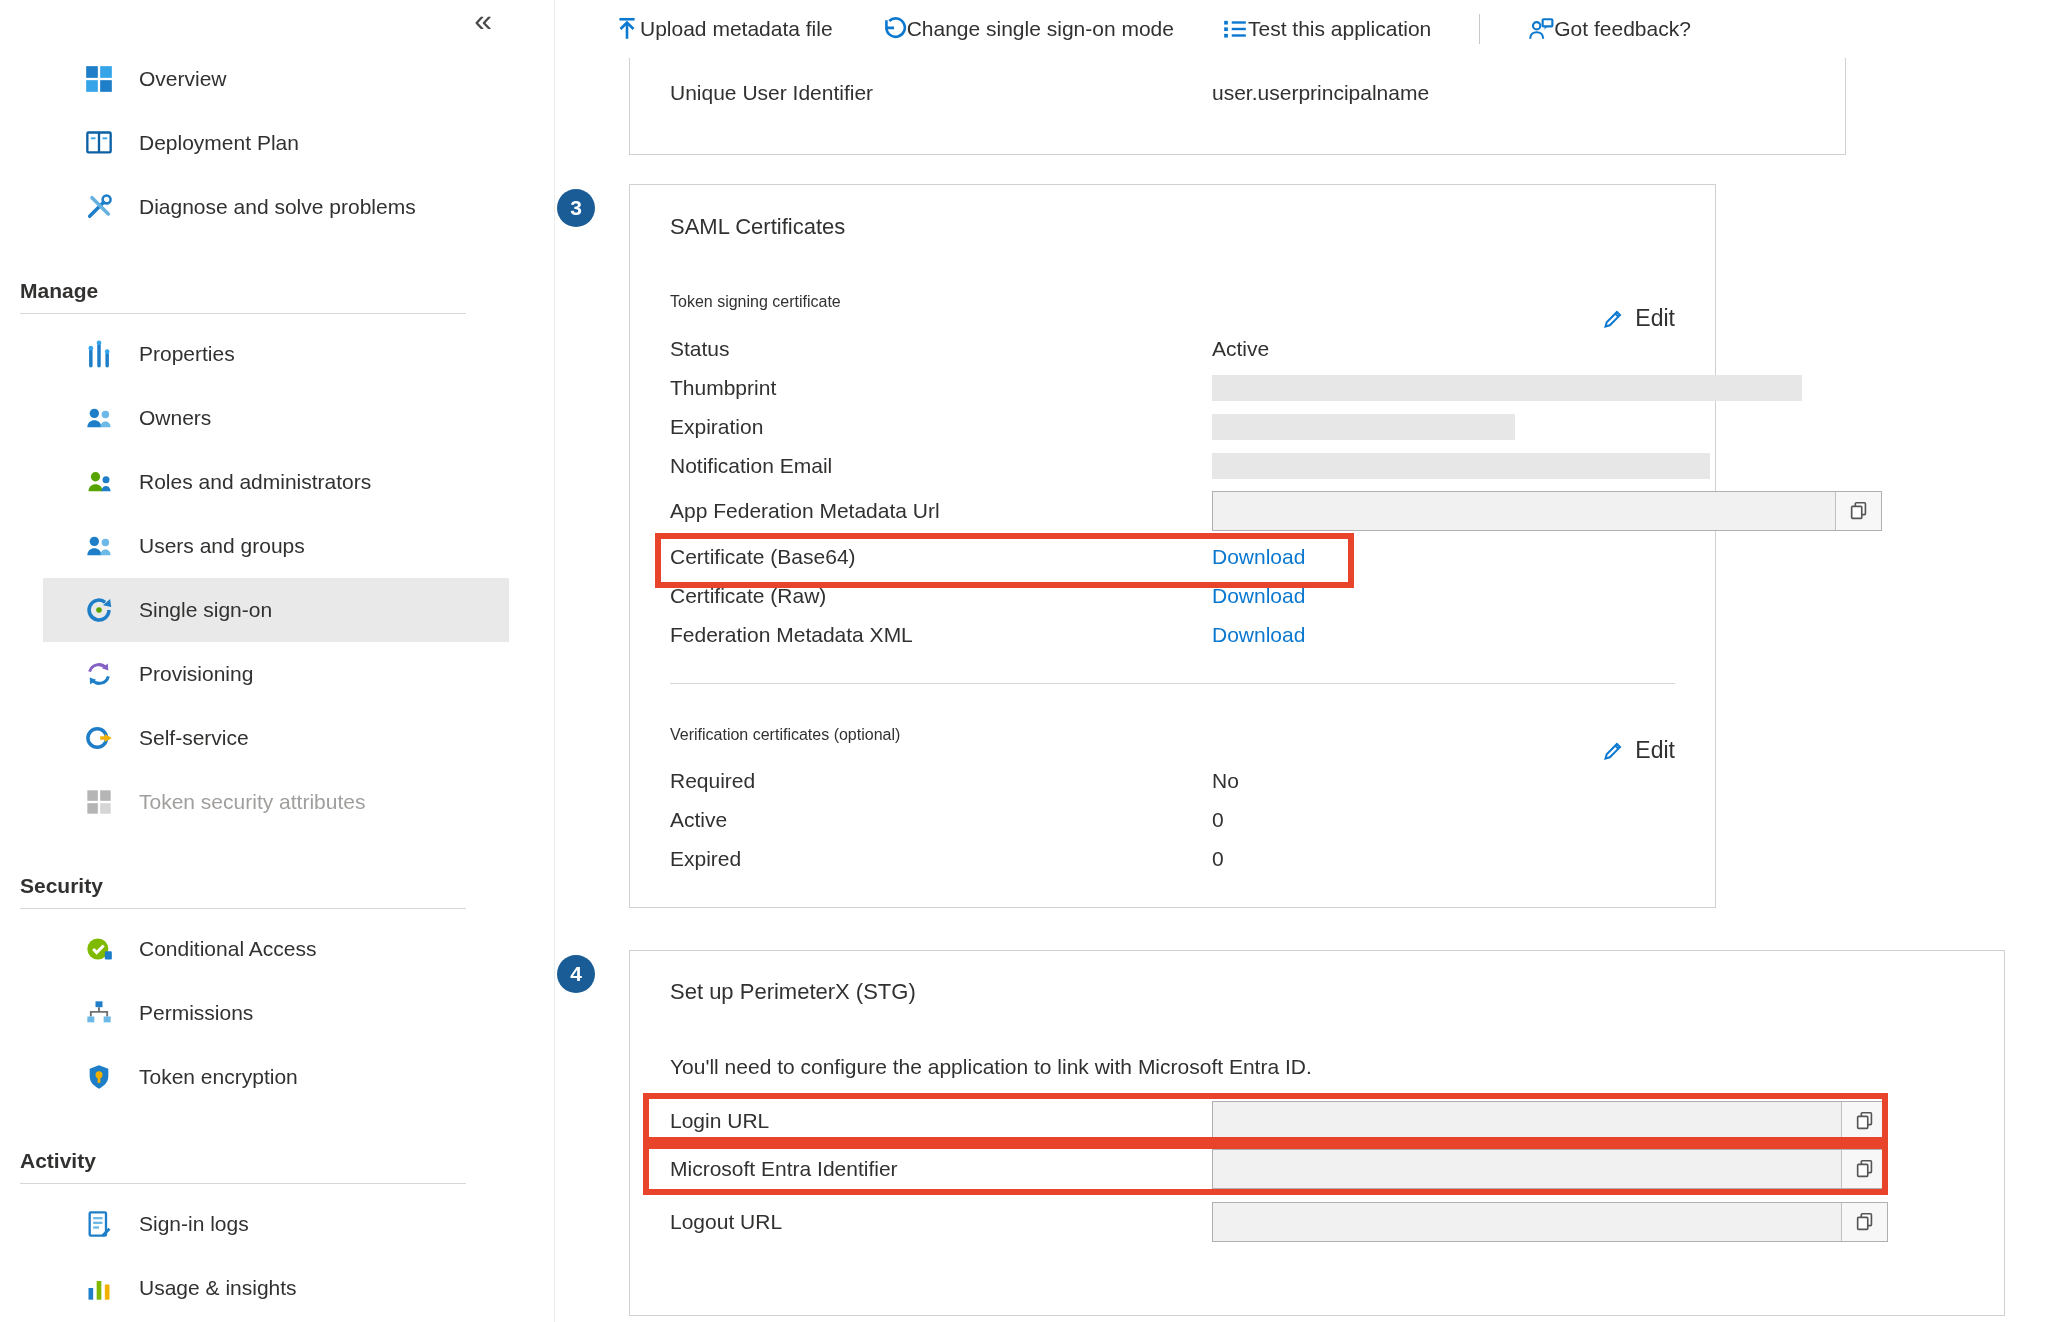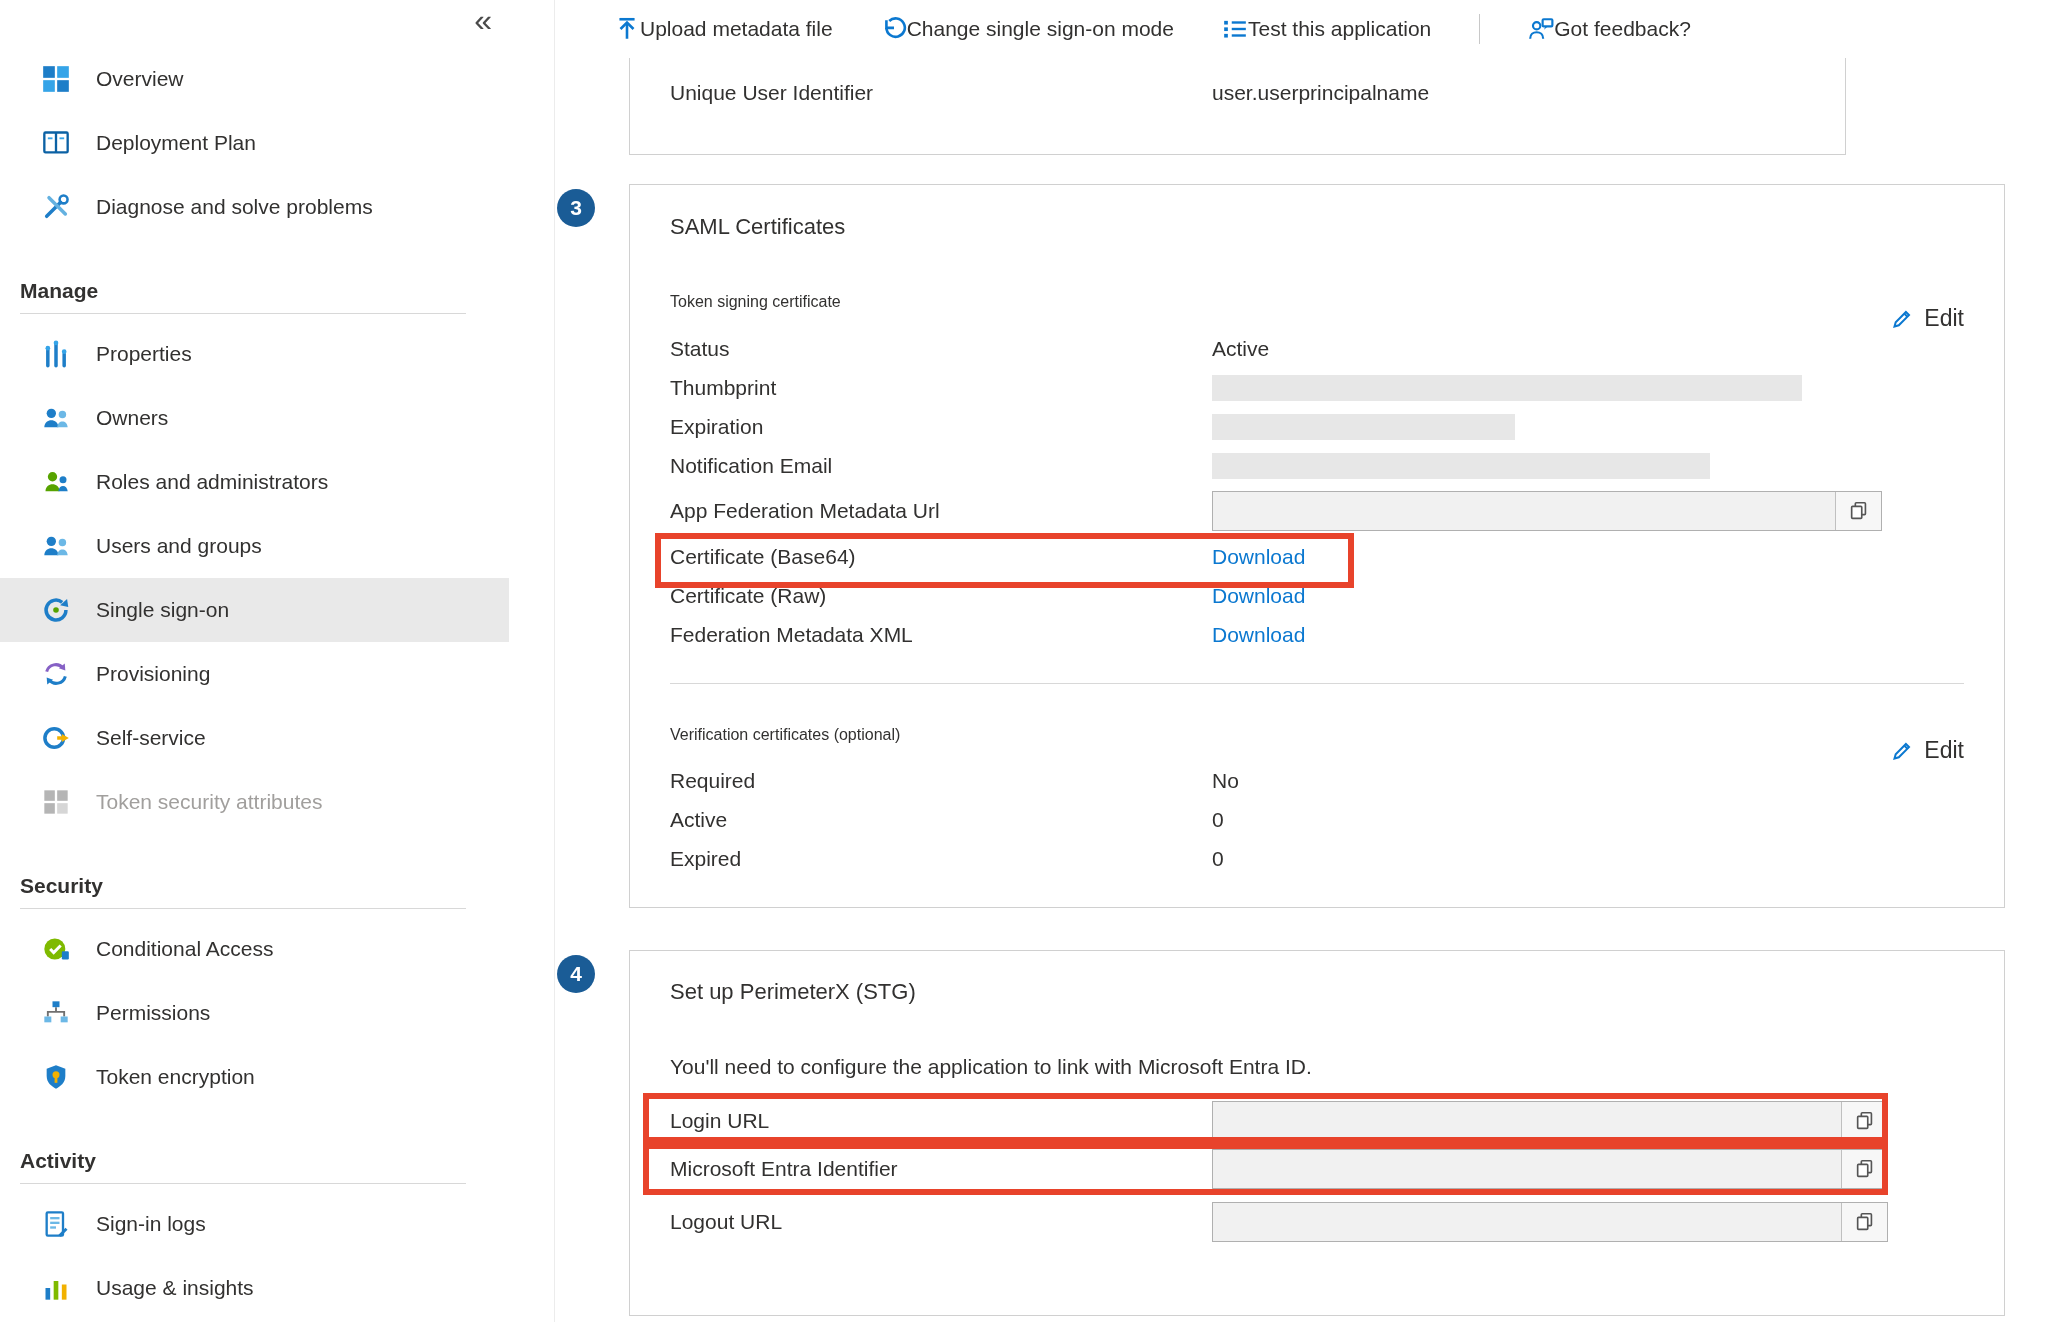--- a/index.html
+++ b/index.html
@@ -4,36 +4,36 @@
 <style>
   * { margin:0; padding:0; box-sizing:border-box; }
   html,body { width:2064px; height:1322px; }
   body { font-family:"Liberation Sans",sans-serif; color:#323130; background:#fff; position:relative; overflow:hidden; }
   svg { display:block; }
 
   
   .sidebar { position:absolute; left:0; top:0; width:555px; height:1322px; background:#fff; border-right:1px solid #ececec; }
   .collapse { position:absolute; top:4px; right:62px; font-size:32px; color:#4a4a4a; cursor:pointer; line-height:1; }
   .nav { padding-top:47px; }
-  .nav-item { height:64px; display:flex; align-items:center; gap:26px; padding-left:42px; margin-right:45px; font-size:21px; cursor:pointer; }
+  .nav-item { height:64px; display:flex; align-items:center; gap:26px; padding-left:42px; margin-right:45px; font-size:21px; cursor:pointer;margin-left:43px; }
   .nav-item.selected { background:#e9e9e9; }
   .nav-item.disabled { color:#a19f9d; }
   .nav-icon { width:28px; height:28px; flex:none; }
   .section-header { font-size:21px; font-weight:700; line-height:24px; margin:40px 0 10px 20px; }
   .sidebar-divider { height:1px; background:#d8d8d8; margin:0 88px 8px 20px; }
 
   
   .toolbar { position:absolute; left:556px; top:0; width:1508px; height:58px; display:flex; align-items:center; padding-left:58px; gap:48px; background:#fff; }
   .tb-item { display:flex; align-items:center; font-size:21px; cursor:pointer; white-space:nowrap; }
   .tb-sep { width:1px; height:30px; background:#c8c8c8; }
 
   
   .card { position:absolute; background:#fff; border:1px solid #d0d0d0; }
   .card-partial { left:629px; top:58px; width:1217px; height:97px; border-top:none; }
-  .card-saml { left:629px; top:184px; width:1376px; height:724px; }
+  .card-saml { left:629px; top:184px; width:1087px; height:724px; }
   .card-setup { left:629px; top:950px; width:1376px; height:366px; }
 
   .step-badge { position:absolute; width:38px; height:38px; border-radius:50%; background:var(--badge,#1a5c96); color:#fff; font-size:21px; font-weight:700; display:flex; align-items:center; justify-content:center; }
   #badge3 { left:557px; top:189px; }
   #badge4 { left:557px; top:955px; }
 
   .card-title { font-size:22px; line-height:28px; margin:28px 40px 0; }
   .subsection-title { font-size:16px; font-weight:400; line-height:28px; margin:47px 40px 13px; }
   .subsection-title.v { margin:37px 40px 12px; }
   .edit-btn { position:absolute; right:40px; display:flex; align-items:center; gap:10px; font-size:23px; cursor:pointer; }

